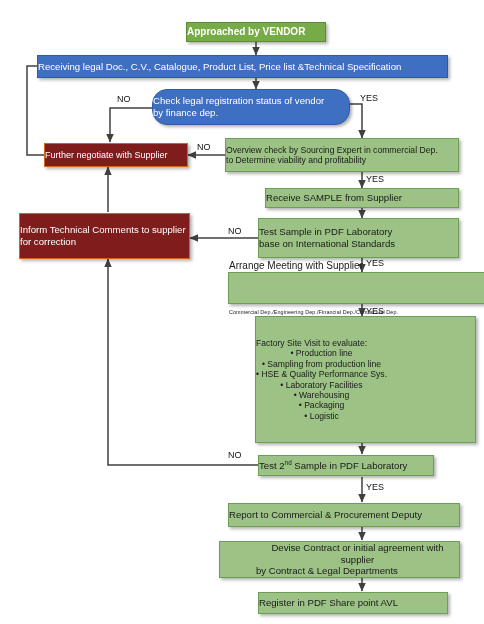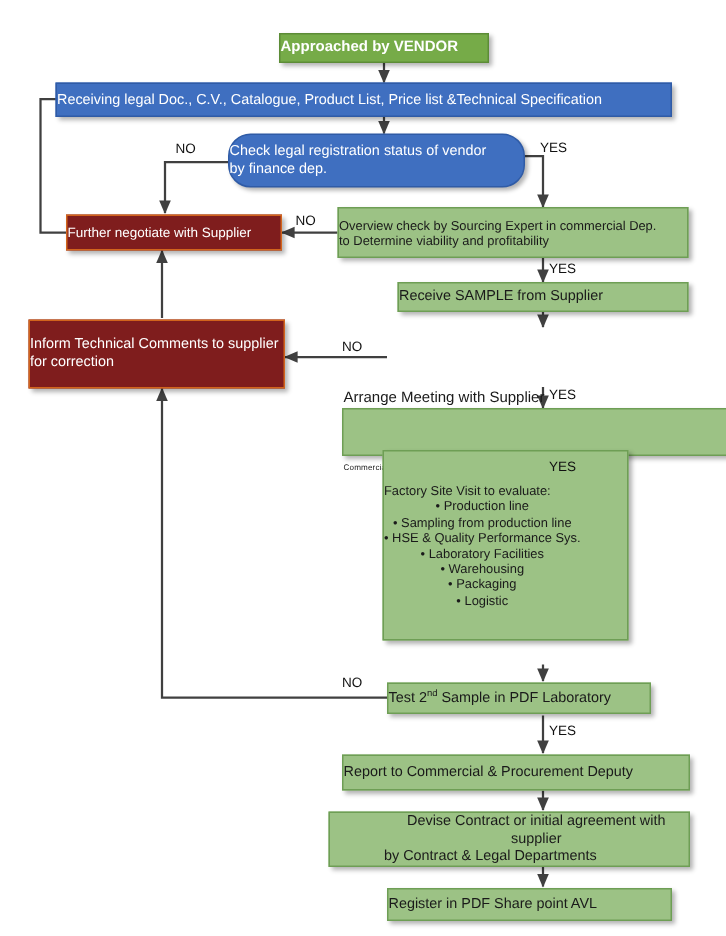--- a/index.html
+++ b/index.html
@@ -142,27 +142,31 @@
 
   <div class="node green" style="left:265px;top:188px;width:194px;height:20px;font-size:9.6px;">
     <span>Receive SAMPLE from Supplier</span>
   </div>
 
   <div class="node orange" style="left:19px;top:213px;width:171px;height:46px;font-size:9.6px;">
     <span>Inform Technical Comments to supplier</span>
     <span>for correction</span>
   </div>
 
+  <div class="node green" style="left:258px;top:218px;width:201px;height:40px;font-size:9.6px;">
+    <span>Test Sample in PDF Laboratory</span>
+    <span>base on International Standards</span>
+  </div>
 
   <div class="node green" style="left:228px;top:272px;width:265px;height:32px;font-size:10px;gap:36px;">
     <span>Arrange Meeting with Supplier</span>
     <span class="sub">Commercial Dep./Engineering Dep./Financial Dep./Contractual Dep.</span>
   </div>
 
-  <div class="node green" style="left:255px;top:300px;width:164px;height:127px;font-size:8.6px;">
+  <div class="node green" style="left:255px;top:316px;width:221px;height:127px;font-size:8.6px;">
     <span>Factory Site Visit to evaluate:</span>
     <ul class="bullets">
       <li>Production line</li>
       <li>Sampling from production line</li>
       <li>HSE &amp; Quality Performance Sys.</li>
       <li>Laboratory Facilities</li>
       <li>Warehousing</li>
       <li>Packaging</li>
       <li>Logistic</li>
     </ul>

